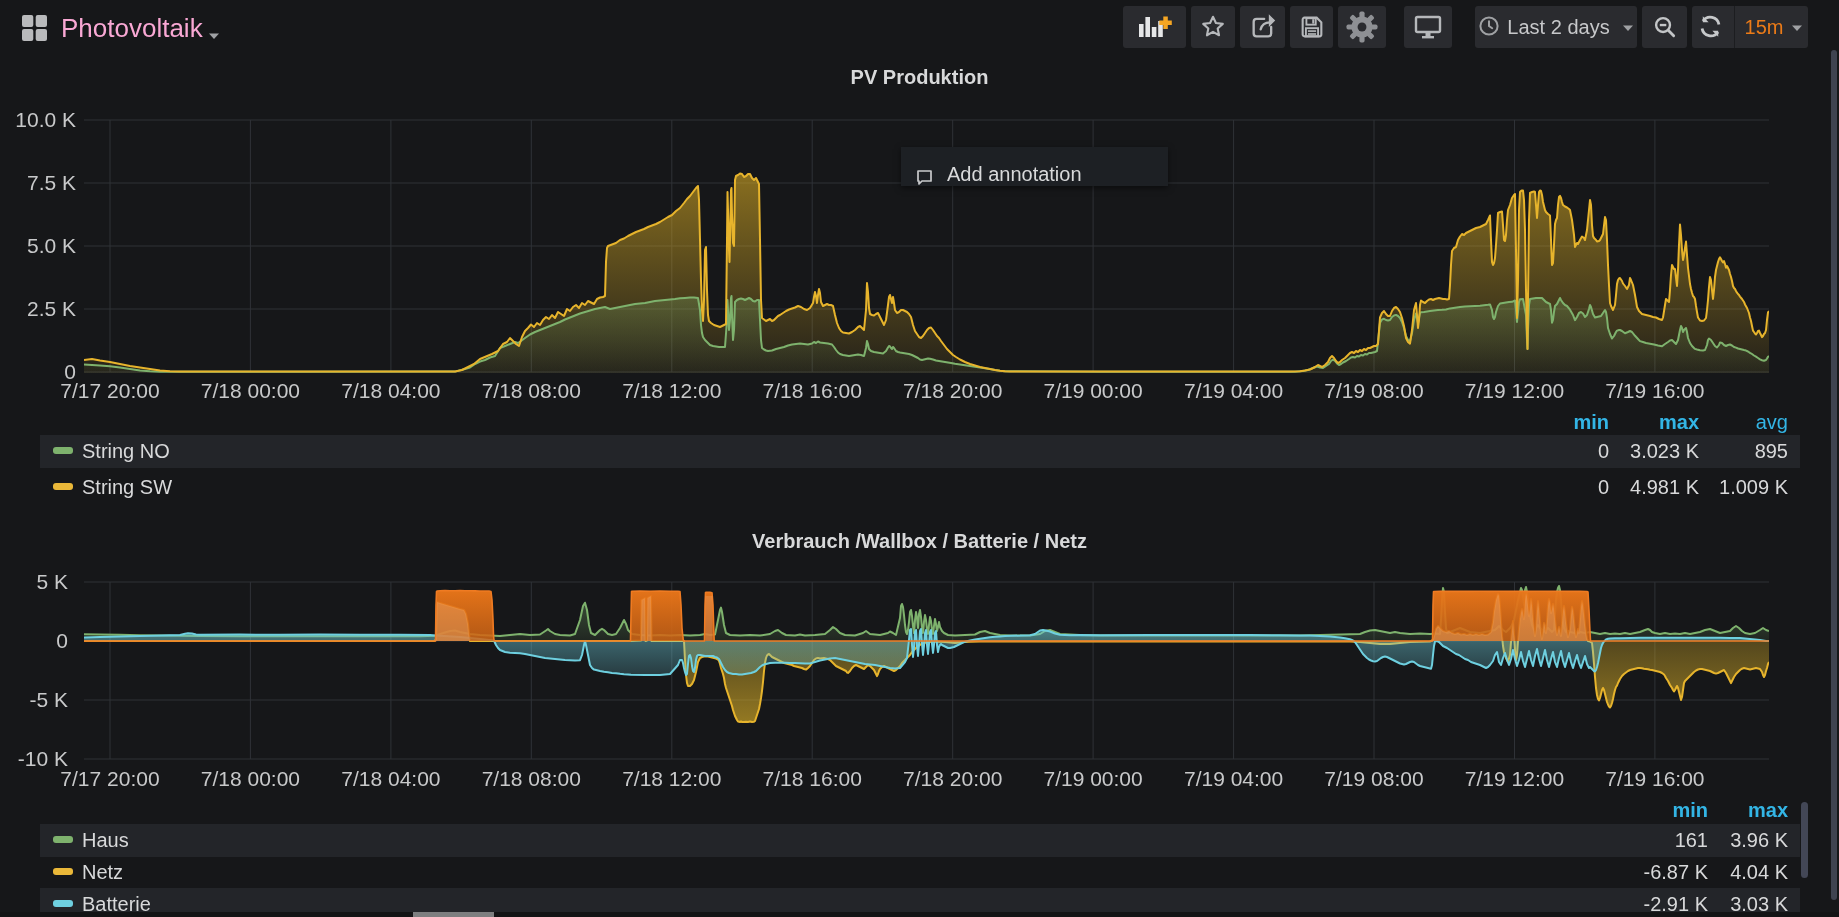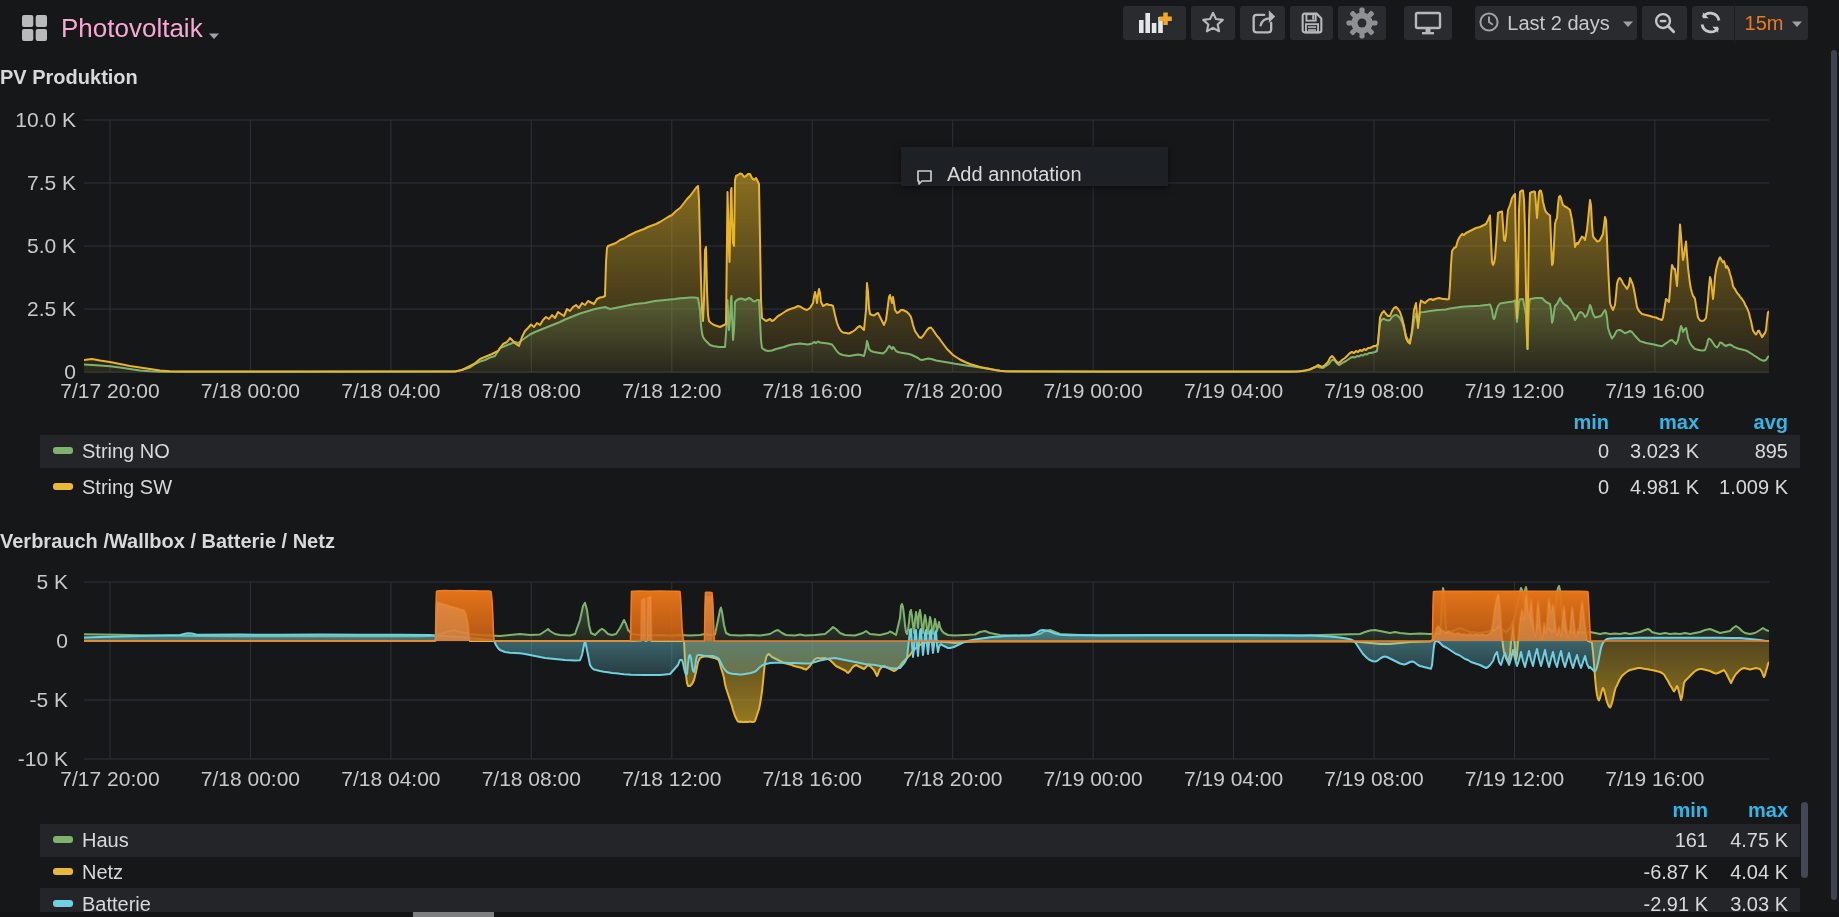--- a/index.html
+++ b/index.html
@@ -1,20 +1,20 @@
 <!DOCTYPE html>
 <html><head><meta charset="utf-8">
 <style>
 html,body{margin:0;padding:0;width:1839px;height:917px;background:#161719;overflow:hidden;
  font-family:"Liberation Sans",sans-serif;}
 #nav{position:absolute;left:0;top:0;width:1839px;height:55px;background:#161719}
-.btn{position:absolute;top:6px;height:34px;background:#2a2b2f;border-radius:3px;
+.btn{position:absolute;top:6px;height:42px;background:#2a2b2f;border-radius:3px;
  display:flex;align-items:center;justify-content:center}
 .vdiv{display:inline-block;width:1px;height:42px;background:#1c1d20;margin:0 10px}
-.title{position:absolute;width:1839px;text-align:left;font-size:20px;font-weight:bold;color:#d8d9da}
+.title{position:absolute;width:1839px;text-align:center;font-size:20px;font-weight:bold;color:#d8d9da}
 .lrow{position:absolute;left:40px;right:39px;height:33px;line-height:33px}
 .dash{display:inline-block;width:20px;height:7px;border-radius:3px;margin:0 9px 0 13px;vertical-align:middle;position:relative;top:-2px}
 .lname{font-size:20px}
 .lv{position:absolute;width:110px;text-align:right}
 </style></head>
 <body>
 
 <div id="nav">
   <div style="position:absolute;left:22px;top:15px"><svg width="25" height="26" viewBox="0 0 25 26">
         <rect x="0" y="0" width="11.3" height="12" rx="2" fill="#b9babc"></rect>
@@ -164,21 +164,21 @@
 <path d="M84.0 304.0L92.0 303.0L100.0 304.5L110.0 306.0L120.0 308.0L130.0 310.0L140.0 311.5L150.0 313.0L160.0 314.5L170.0 315.2L180.0 315.6L300.0 315.6L455.0 315.4L462.0 314.0L468.0 311.0L474.0 308.0L480.0 303.0L486.0 300.5L492.0 298.0L498.0 295.0L503.0 288.0L507.0 286.0L510.0 282.0L513.0 285.0L516.0 288.0L519.0 290.0L522.0 281.0L525.0 275.0L528.0 272.0L531.0 268.5L534.0 271.0L537.0 267.0L540.0 269.0L543.0 264.0L546.0 261.0L549.0 263.0L552.0 259.0L555.0 262.0L558.0 256.0L561.0 258.0L564.0 260.0L567.0 253.0L570.0 255.0L573.0 251.0L576.0 249.0L579.0 252.0L582.0 247.0L585.0 249.0L588.0 245.0L591.0 246.5L594.0 248.0L597.0 243.0L600.0 241.5L603.0 241.0L605.0 240.0L606.0 206.0L607.0 192.0L608.0 190.0L612.0 188.5L616.0 187.0L620.0 184.0L624.0 182.5L628.0 180.0L632.0 178.0L636.0 176.0L640.0 174.5L644.0 173.0L648.0 171.0L652.0 169.5L656.0 168.0L660.0 166.0L664.0 163.5L668.0 161.0L672.0 159.0L676.0 155.0L680.0 152.0L684.0 147.0L687.0 143.0L690.0 140.0L693.0 136.0L696.0 132.0L698.0 130.0L699.0 144.0L700.0 184.0L701.0 224.0L702.0 254.0L703.0 265.0L704.0 244.0L705.0 194.0L706.0 191.0L707.0 234.0L708.0 259.0L709.0 265.0L711.0 267.0L714.0 269.0L717.0 270.0L720.0 271.0L723.0 269.5L726.0 268.0L727.0 184.0L727.5 136.0L728.0 154.0L729.0 194.0L729.5 206.0L730.0 184.0L731.0 134.0L731.5 132.0L732.0 159.0L733.0 187.0L734.0 190.0L734.5 159.0L735.0 124.0L736.0 120.0L738.0 119.0L740.0 117.5L742.0 118.0L744.0 121.0L746.0 120.0L748.0 118.0L750.0 118.0L752.0 122.0L754.0 124.0L756.0 122.0L758.0 126.0L759.0 128.0L760.0 184.0L761.0 244.0L762.0 262.0L764.0 263.5L766.0 265.0L768.0 264.0L770.0 263.0L772.0 265.0L774.0 264.0L776.0 262.0L778.0 260.0L780.0 259.0L783.0 257.0L786.0 255.0L789.0 253.5L792.0 252.5L795.0 251.5L798.0 250.0L801.0 251.0L804.0 253.0L807.0 254.0L810.0 252.0L813.0 247.0L814.0 241.0L815.0 236.0L816.0 240.0L817.0 247.0L818.0 239.0L819.0 233.0L820.0 237.0L821.0 246.0L823.0 250.0L825.0 249.0L827.0 248.0L829.0 249.0L831.0 249.0L833.0 250.0L835.0 259.0L837.0 267.0L839.0 272.0L841.0 275.0L843.0 276.5L846.0 277.0L849.0 277.5L852.0 276.0L855.0 274.0L858.0 271.0L860.0 270.0L862.0 272.0L864.0 274.0L866.0 254.0L867.0 227.0L868.0 236.0L869.0 252.0L870.0 258.0L872.0 259.0L874.0 259.5L876.0 258.0L878.0 257.0L880.0 261.0L882.0 265.0L884.0 269.0L886.0 264.0L888.0 249.0L889.0 241.0L890.0 239.0L891.0 243.0L892.0 247.0L893.0 241.0L894.0 247.0L895.0 254.0L897.0 257.0L899.0 256.0L901.0 254.0L903.0 254.0L905.0 255.0L907.0 256.0L909.0 258.0L911.0 261.0L913.0 269.0L915.0 275.0L917.0 278.0L919.0 281.0L921.0 282.0L923.0 280.0L925.0 277.0L927.0 274.0L929.0 272.0L931.0 271.5L933.0 274.0L935.0 277.0L937.0 280.0L939.0 282.0L941.0 285.0L944.0 289.0L947.0 293.0L950.0 296.0L953.0 299.0L956.0 301.0L960.0 303.5L965.0 306.0L970.0 308.0L975.0 309.5L980.0 311.0L985.0 312.0L990.0 313.0L995.0 314.0L1000.0 314.7L1005.0 315.2L1010.0 315.5L1100.0 315.6L1290.0 315.6L1300.0 315.3L1305.0 314.5L1310.0 313.5L1315.0 311.0L1318.0 309.0L1320.0 310.0L1322.0 311.0L1325.0 309.0L1328.0 306.0L1330.0 302.0L1332.0 300.0L1334.0 302.0L1336.0 305.0L1338.0 307.0L1340.0 306.0L1342.0 304.0L1345.0 302.0L1348.0 299.0L1350.0 297.0L1352.0 296.0L1354.0 297.0L1356.0 295.0L1358.0 296.0L1360.0 294.0L1362.0 295.0L1364.0 293.0L1366.0 294.0L1368.0 292.0L1370.0 292.0L1372.0 291.0L1374.0 290.0L1376.0 290.0L1378.0 288.0L1380.0 261.5L1382.0 257.0L1384.0 255.0L1386.0 258.0L1388.0 260.0L1390.0 260.0L1392.0 255.0L1394.0 252.0L1396.0 251.0L1398.0 253.0L1400.0 256.0L1402.0 262.0L1404.0 270.0L1406.0 282.0L1408.0 286.0L1410.0 287.7L1412.0 274.0L1414.0 254.0L1416.0 247.0L1417.0 259.0L1418.0 272.0L1419.0 264.0L1420.0 249.0L1421.0 244.5L1423.0 246.0L1425.0 247.0L1427.0 245.0L1429.0 243.5L1431.0 243.0L1433.0 244.0L1435.0 243.0L1437.0 242.5L1439.0 242.0L1441.0 242.5L1443.0 243.0L1445.0 243.0L1447.0 243.5L1449.0 243.0L1450.0 229.0L1451.0 209.0L1452.0 195.0L1454.0 192.0L1456.0 191.0L1458.0 184.0L1460.0 180.5L1462.0 178.0L1464.0 179.0L1466.0 177.0L1468.0 176.0L1470.0 175.0L1472.0 174.0L1474.0 173.0L1476.0 172.0L1478.0 171.5L1480.0 171.0L1482.0 170.0L1484.0 169.0L1486.0 168.0L1488.0 164.0L1490.0 159.5L1491.0 184.0L1492.0 206.0L1493.0 209.0L1494.0 207.0L1495.0 202.0L1496.0 189.0L1497.0 174.0L1498.0 157.0L1500.0 156.0L1502.0 155.5L1503.0 169.0L1504.0 184.0L1505.0 185.0L1506.0 179.0L1507.0 164.0L1508.0 154.0L1510.0 149.0L1512.0 142.0L1514.0 139.0L1515.0 138.0L1516.0 194.0L1517.0 262.0L1518.0 224.0L1519.0 154.0L1520.0 136.0L1521.0 135.0L1522.0 134.5L1523.0 134.5L1524.0 144.0L1525.0 174.0L1526.0 234.0L1527.0 277.0L1527.5 293.0L1528.0 244.0L1529.0 164.0L1530.0 137.0L1532.0 136.0L1534.0 135.5L1535.0 136.0L1536.0 149.0L1537.0 162.0L1538.0 149.0L1539.0 136.0L1540.0 134.5L1541.0 135.0L1542.0 139.0L1543.0 146.0L1544.0 150.0L1545.0 154.0L1546.0 156.0L1548.0 158.0L1550.0 159.5L1551.0 184.0L1552.0 209.0L1553.0 207.0L1554.0 189.0L1555.0 168.0L1556.0 164.0L1557.0 162.0L1558.0 149.0L1559.0 141.0L1560.0 139.8L1561.0 142.0L1562.0 146.0L1563.0 149.0L1565.0 150.5L1567.0 151.5L1569.0 153.0L1570.0 154.0L1572.0 164.0L1574.0 179.0L1575.0 190.9L1576.0 189.0L1577.0 187.0L1578.0 188.0L1580.0 184.0L1582.0 180.5L1584.0 182.0L1585.0 184.0L1587.0 174.0L1589.0 154.0L1590.0 144.0L1591.0 149.0L1592.0 169.0L1593.0 180.0L1594.0 182.0L1596.0 184.0L1597.0 185.5L1599.0 185.0L1600.0 184.0L1601.0 182.0L1603.0 178.0L1605.0 161.0L1606.0 164.0L1607.0 184.0L1608.0 209.0L1609.0 229.0L1610.0 247.0L1611.0 250.0L1612.0 252.0L1613.0 254.0L1615.0 249.0L1616.0 239.0L1617.0 228.0L1618.0 224.0L1619.0 222.5L1620.0 222.0L1622.0 225.0L1623.0 227.5L1625.0 230.0L1627.0 233.0L1629.0 229.0L1630.0 222.0L1631.0 224.0L1633.0 229.0L1635.0 239.0L1637.0 251.0L1639.0 255.0L1640.0 256.0L1642.0 258.0L1644.0 258.5L1646.0 259.0L1648.0 259.5L1650.0 260.0L1653.0 261.0L1656.0 261.5L1659.0 263.0L1662.0 264.0L1663.0 261.5L1665.0 249.0L1666.0 243.0L1667.0 244.0L1668.0 245.0L1669.0 246.0L1670.0 234.0L1671.0 219.0L1672.0 209.0L1673.0 211.0L1674.0 213.0L1675.0 213.0L1676.0 222.0L1677.0 230.0L1678.0 214.0L1679.0 189.0L1680.0 168.6L1681.0 179.0L1682.0 194.0L1683.0 204.0L1684.0 199.0L1685.0 192.0L1686.0 185.6L1687.0 199.0L1688.0 212.0L1689.0 220.0L1690.0 228.0L1691.0 233.0L1692.0 236.7L1693.0 240.0L1694.0 241.0L1695.0 243.0L1696.0 250.0L1697.0 256.0L1698.0 261.5L1699.0 263.0L1700.0 264.5L1702.0 265.0L1704.0 264.5L1706.0 262.0L1707.0 254.0L1708.0 244.0L1709.0 231.0L1710.0 221.0L1711.0 224.0L1712.0 234.0L1713.0 243.0L1714.0 234.0L1715.0 221.0L1716.0 214.0L1717.0 210.0L1718.0 206.0L1719.0 203.0L1720.0 201.3L1721.0 203.0L1722.0 205.0L1723.0 206.5L1724.0 205.0L1725.0 208.0L1726.0 211.8L1727.0 210.0L1728.0 212.0L1729.0 214.0L1730.0 218.0L1731.0 221.0L1732.0 225.0L1733.0 230.0L1734.0 232.0L1735.0 233.0L1736.0 235.0L1737.0 236.7L1738.0 238.0L1739.0 239.0L1740.0 240.6L1742.0 243.0L1744.0 246.0L1745.0 248.4L1747.0 252.0L1749.0 257.0L1750.0 261.5L1751.0 265.0L1752.0 270.0L1753.0 274.6L1754.0 276.0L1755.0 277.5L1756.0 278.5L1757.0 277.0L1758.0 275.0L1759.0 274.6L1760.0 277.0L1761.0 279.0L1762.0 281.2L1763.0 280.0L1764.0 278.0L1765.0 277.0L1766.0 274.0L1767.0 264.0L1768.0 256.3L1769.0 255.0L1769.0 317.0L84.0 317.0Z" fill="url(#gy1)"></path>
 <path d="M84.0 308.5L92.0 309.0L100.0 309.5L110.0 310.3L120.0 311.5L130.0 313.0L140.0 314.5L150.0 315.3L160.0 315.7L300.0 315.8L455.0 315.6L465.0 313.0L470.0 311.5L475.0 308.0L480.0 305.5L485.0 304.0L490.0 301.5L495.0 300.0L500.0 292.0L505.0 290.0L510.0 288.0L515.0 286.0L518.0 287.0L521.0 285.0L525.0 282.0L530.0 278.5L535.0 276.0L540.0 274.0L545.0 272.0L550.0 270.0L555.0 268.0L560.0 266.0L565.0 263.5L570.0 261.5L575.0 259.5L580.0 257.5L585.0 256.0L590.0 254.5L595.0 253.0L600.0 252.0L605.0 251.0L610.0 253.0L615.0 252.0L620.0 251.0L625.0 250.0L630.0 249.0L635.0 248.0L640.0 247.5L645.0 247.0L650.0 246.0L655.0 245.0L660.0 244.5L665.0 244.0L670.0 243.5L675.0 243.0L680.0 242.3L685.0 242.0L690.0 241.6L694.0 241.5L698.0 242.0L700.0 254.0L701.0 269.0L702.0 277.0L703.0 281.0L705.0 284.0L707.0 286.0L710.0 289.0L713.0 290.0L716.0 290.5L719.0 291.0L722.0 291.0L725.0 291.0L727.0 264.0L727.5 244.0L728.0 254.0L729.0 274.0L730.0 264.0L731.0 242.0L731.5 240.0L732.0 259.0L733.0 284.0L734.0 274.0L735.0 246.0L737.0 244.0L739.0 243.0L741.0 242.5L743.0 243.0L745.0 244.0L747.0 243.0L749.0 242.0L751.0 243.0L753.0 245.0L755.0 245.5L757.0 244.0L759.0 244.0L760.0 264.0L761.0 284.0L762.0 292.0L764.0 293.5L766.0 294.5L768.0 295.0L772.0 294.5L776.0 293.0L780.0 292.0L784.0 291.0L788.0 289.5L792.0 288.5L796.0 288.0L800.0 287.5L804.0 288.0L808.0 288.5L812.0 287.5L814.0 286.0L816.0 287.0L818.0 285.5L820.0 286.5L824.0 287.0L828.0 287.5L832.0 288.5L834.0 291.0L836.0 294.0L838.0 296.5L840.0 298.0L843.0 299.0L846.0 299.5L849.0 300.0L852.0 299.5L855.0 299.0L858.0 298.5L861.0 299.0L864.0 300.0L866.0 292.0L867.0 285.0L868.0 288.0L869.0 293.0L871.0 295.0L874.0 296.0L877.0 296.5L880.0 297.0L883.0 297.5L886.0 295.0L888.0 291.5L889.0 290.0L890.0 290.5L891.0 292.0L892.0 293.0L893.0 291.0L894.0 292.0L896.0 295.0L898.0 296.0L900.0 296.5L903.0 297.0L906.0 297.5L909.0 298.0L912.0 299.0L915.0 300.5L918.0 302.0L920.0 303.5L922.0 304.0L924.0 303.5L926.0 303.0L928.0 302.5L930.0 302.8L933.0 303.5L936.0 304.5L939.0 305.0L942.0 305.5L945.0 306.0L948.0 306.5L951.0 307.0L955.0 307.8L960.0 308.5L965.0 309.3L970.0 310.0L975.0 310.8L980.0 311.5L985.0 312.3L990.0 313.0L995.0 314.0L1000.0 314.8L1005.0 315.3L1100.0 315.8L1295.0 315.8L1303.0 315.0L1308.0 314.0L1313.0 312.0L1317.0 310.5L1320.0 311.5L1323.0 312.0L1326.0 310.0L1329.0 308.0L1331.0 305.0L1333.0 303.5L1335.0 305.0L1337.0 307.5L1339.0 309.0L1341.0 308.0L1343.0 306.5L1346.0 305.0L1349.0 303.0L1351.0 301.5L1353.0 301.0L1355.0 301.5L1357.0 300.0L1359.0 300.5L1361.0 299.0L1363.0 299.5L1365.0 298.0L1367.0 298.5L1369.0 297.0L1371.0 297.0L1373.0 296.5L1375.0 296.0L1377.0 295.0L1380.0 266.7L1382.0 263.5L1384.0 262.8L1386.0 264.0L1388.0 264.5L1390.0 264.0L1392.0 261.0L1394.0 259.5L1396.0 258.9L1398.0 260.0L1400.0 262.0L1402.0 266.0L1404.0 272.0L1406.0 280.0L1408.0 284.0L1410.0 285.1L1412.0 277.0L1414.0 264.0L1416.0 257.6L1417.0 262.0L1418.0 267.0L1419.0 262.0L1420.0 257.0L1421.0 256.3L1424.0 256.0L1427.0 255.5L1430.0 255.0L1434.0 254.5L1438.0 254.0L1442.0 253.8L1446.0 253.5L1450.0 252.4L1455.0 251.8L1460.0 251.1L1465.0 250.5L1470.0 250.2L1475.0 250.0L1480.0 249.8L1484.0 249.3L1488.0 248.8L1490.0 248.4L1492.0 254.0L1493.0 261.0L1494.0 263.0L1495.0 261.0L1496.0 256.0L1498.0 250.0L1500.0 247.5L1503.0 247.0L1506.0 246.5L1509.0 246.0L1512.0 245.8L1515.0 244.5L1516.0 254.0L1517.0 266.0L1518.0 256.0L1519.0 246.0L1520.0 243.2L1523.0 243.0L1526.0 259.0L1527.0 284.0L1527.5 292.9L1528.0 274.0L1529.0 249.0L1530.0 243.0L1533.0 242.5L1536.0 242.0L1539.0 241.9L1542.0 242.0L1544.0 244.0L1546.0 246.0L1548.0 247.0L1550.0 248.0L1551.0 254.0L1552.0 266.7L1553.0 264.0L1554.0 256.0L1555.0 250.0L1557.0 248.0L1559.0 244.0L1560.0 242.0L1561.0 244.0L1563.0 247.0L1565.0 249.0L1567.0 250.0L1570.0 253.7L1573.0 259.0L1575.0 264.1L1577.0 261.0L1579.0 257.0L1581.0 256.0L1583.0 257.5L1585.0 261.0L1587.0 259.0L1589.0 253.0L1590.0 249.0L1591.0 251.0L1593.0 258.0L1595.0 261.5L1597.0 261.0L1599.0 260.5L1601.0 260.0L1603.0 257.0L1605.0 254.0L1606.0 256.0L1607.0 262.0L1608.0 272.0L1610.0 278.0L1612.0 282.5L1614.0 280.0L1616.0 276.0L1617.0 274.6L1619.0 274.0L1620.0 274.0L1622.0 275.0L1625.0 277.2L1628.0 276.0L1630.0 275.0L1632.0 276.0L1635.0 279.8L1638.0 283.0L1640.0 285.1L1643.0 286.0L1646.0 287.0L1650.0 287.7L1654.0 288.5L1658.0 289.5L1662.0 290.3L1665.0 288.0L1668.0 286.0L1670.0 284.5L1672.0 284.0L1674.0 286.0L1676.0 288.0L1678.0 284.0L1680.0 274.0L1681.0 270.0L1682.0 272.0L1683.0 276.0L1684.0 274.0L1685.0 273.0L1686.0 272.0L1687.0 276.0L1688.0 282.0L1690.0 287.0L1692.0 290.0L1694.0 292.0L1695.0 292.9L1697.0 293.5L1700.0 294.2L1703.0 294.5L1705.0 294.0L1707.0 289.0L1708.0 284.0L1709.0 282.5L1711.0 284.0L1713.0 287.0L1715.0 290.0L1717.0 291.5L1719.0 289.0L1720.0 286.4L1722.0 287.0L1724.0 289.0L1726.0 290.0L1728.0 289.0L1730.0 288.5L1732.0 289.5L1734.0 291.0L1736.0 291.6L1738.0 292.5L1740.0 293.0L1742.0 293.5L1744.0 294.0L1745.0 294.2L1748.0 295.5L1750.0 296.8L1752.0 298.0L1754.0 299.5L1756.0 300.7L1758.0 302.0L1760.0 303.4L1762.0 304.2L1764.0 304.7L1766.0 304.0L1767.0 302.5L1768.0 300.7L1769.0 300.0L1769.0 317.0L84.0 317.0Z" fill="url(#gg1)"></path>
 <path d="M84.0 308.5L92.0 309.0L100.0 309.5L110.0 310.3L120.0 311.5L130.0 313.0L140.0 314.5L150.0 315.3L160.0 315.7L300.0 315.8L455.0 315.6L465.0 313.0L470.0 311.5L475.0 308.0L480.0 305.5L485.0 304.0L490.0 301.5L495.0 300.0L500.0 292.0L505.0 290.0L510.0 288.0L515.0 286.0L518.0 287.0L521.0 285.0L525.0 282.0L530.0 278.5L535.0 276.0L540.0 274.0L545.0 272.0L550.0 270.0L555.0 268.0L560.0 266.0L565.0 263.5L570.0 261.5L575.0 259.5L580.0 257.5L585.0 256.0L590.0 254.5L595.0 253.0L600.0 252.0L605.0 251.0L610.0 253.0L615.0 252.0L620.0 251.0L625.0 250.0L630.0 249.0L635.0 248.0L640.0 247.5L645.0 247.0L650.0 246.0L655.0 245.0L660.0 244.5L665.0 244.0L670.0 243.5L675.0 243.0L680.0 242.3L685.0 242.0L690.0 241.6L694.0 241.5L698.0 242.0L700.0 254.0L701.0 269.0L702.0 277.0L703.0 281.0L705.0 284.0L707.0 286.0L710.0 289.0L713.0 290.0L716.0 290.5L719.0 291.0L722.0 291.0L725.0 291.0L727.0 264.0L727.5 244.0L728.0 254.0L729.0 274.0L730.0 264.0L731.0 242.0L731.5 240.0L732.0 259.0L733.0 284.0L734.0 274.0L735.0 246.0L737.0 244.0L739.0 243.0L741.0 242.5L743.0 243.0L745.0 244.0L747.0 243.0L749.0 242.0L751.0 243.0L753.0 245.0L755.0 245.5L757.0 244.0L759.0 244.0L760.0 264.0L761.0 284.0L762.0 292.0L764.0 293.5L766.0 294.5L768.0 295.0L772.0 294.5L776.0 293.0L780.0 292.0L784.0 291.0L788.0 289.5L792.0 288.5L796.0 288.0L800.0 287.5L804.0 288.0L808.0 288.5L812.0 287.5L814.0 286.0L816.0 287.0L818.0 285.5L820.0 286.5L824.0 287.0L828.0 287.5L832.0 288.5L834.0 291.0L836.0 294.0L838.0 296.5L840.0 298.0L843.0 299.0L846.0 299.5L849.0 300.0L852.0 299.5L855.0 299.0L858.0 298.5L861.0 299.0L864.0 300.0L866.0 292.0L867.0 285.0L868.0 288.0L869.0 293.0L871.0 295.0L874.0 296.0L877.0 296.5L880.0 297.0L883.0 297.5L886.0 295.0L888.0 291.5L889.0 290.0L890.0 290.5L891.0 292.0L892.0 293.0L893.0 291.0L894.0 292.0L896.0 295.0L898.0 296.0L900.0 296.5L903.0 297.0L906.0 297.5L909.0 298.0L912.0 299.0L915.0 300.5L918.0 302.0L920.0 303.5L922.0 304.0L924.0 303.5L926.0 303.0L928.0 302.5L930.0 302.8L933.0 303.5L936.0 304.5L939.0 305.0L942.0 305.5L945.0 306.0L948.0 306.5L951.0 307.0L955.0 307.8L960.0 308.5L965.0 309.3L970.0 310.0L975.0 310.8L980.0 311.5L985.0 312.3L990.0 313.0L995.0 314.0L1000.0 314.8L1005.0 315.3L1100.0 315.8L1295.0 315.8L1303.0 315.0L1308.0 314.0L1313.0 312.0L1317.0 310.5L1320.0 311.5L1323.0 312.0L1326.0 310.0L1329.0 308.0L1331.0 305.0L1333.0 303.5L1335.0 305.0L1337.0 307.5L1339.0 309.0L1341.0 308.0L1343.0 306.5L1346.0 305.0L1349.0 303.0L1351.0 301.5L1353.0 301.0L1355.0 301.5L1357.0 300.0L1359.0 300.5L1361.0 299.0L1363.0 299.5L1365.0 298.0L1367.0 298.5L1369.0 297.0L1371.0 297.0L1373.0 296.5L1375.0 296.0L1377.0 295.0L1380.0 266.7L1382.0 263.5L1384.0 262.8L1386.0 264.0L1388.0 264.5L1390.0 264.0L1392.0 261.0L1394.0 259.5L1396.0 258.9L1398.0 260.0L1400.0 262.0L1402.0 266.0L1404.0 272.0L1406.0 280.0L1408.0 284.0L1410.0 285.1L1412.0 277.0L1414.0 264.0L1416.0 257.6L1417.0 262.0L1418.0 267.0L1419.0 262.0L1420.0 257.0L1421.0 256.3L1424.0 256.0L1427.0 255.5L1430.0 255.0L1434.0 254.5L1438.0 254.0L1442.0 253.8L1446.0 253.5L1450.0 252.4L1455.0 251.8L1460.0 251.1L1465.0 250.5L1470.0 250.2L1475.0 250.0L1480.0 249.8L1484.0 249.3L1488.0 248.8L1490.0 248.4L1492.0 254.0L1493.0 261.0L1494.0 263.0L1495.0 261.0L1496.0 256.0L1498.0 250.0L1500.0 247.5L1503.0 247.0L1506.0 246.5L1509.0 246.0L1512.0 245.8L1515.0 244.5L1516.0 254.0L1517.0 266.0L1518.0 256.0L1519.0 246.0L1520.0 243.2L1523.0 243.0L1526.0 259.0L1527.0 284.0L1527.5 292.9L1528.0 274.0L1529.0 249.0L1530.0 243.0L1533.0 242.5L1536.0 242.0L1539.0 241.9L1542.0 242.0L1544.0 244.0L1546.0 246.0L1548.0 247.0L1550.0 248.0L1551.0 254.0L1552.0 266.7L1553.0 264.0L1554.0 256.0L1555.0 250.0L1557.0 248.0L1559.0 244.0L1560.0 242.0L1561.0 244.0L1563.0 247.0L1565.0 249.0L1567.0 250.0L1570.0 253.7L1573.0 259.0L1575.0 264.1L1577.0 261.0L1579.0 257.0L1581.0 256.0L1583.0 257.5L1585.0 261.0L1587.0 259.0L1589.0 253.0L1590.0 249.0L1591.0 251.0L1593.0 258.0L1595.0 261.5L1597.0 261.0L1599.0 260.5L1601.0 260.0L1603.0 257.0L1605.0 254.0L1606.0 256.0L1607.0 262.0L1608.0 272.0L1610.0 278.0L1612.0 282.5L1614.0 280.0L1616.0 276.0L1617.0 274.6L1619.0 274.0L1620.0 274.0L1622.0 275.0L1625.0 277.2L1628.0 276.0L1630.0 275.0L1632.0 276.0L1635.0 279.8L1638.0 283.0L1640.0 285.1L1643.0 286.0L1646.0 287.0L1650.0 287.7L1654.0 288.5L1658.0 289.5L1662.0 290.3L1665.0 288.0L1668.0 286.0L1670.0 284.5L1672.0 284.0L1674.0 286.0L1676.0 288.0L1678.0 284.0L1680.0 274.0L1681.0 270.0L1682.0 272.0L1683.0 276.0L1684.0 274.0L1685.0 273.0L1686.0 272.0L1687.0 276.0L1688.0 282.0L1690.0 287.0L1692.0 290.0L1694.0 292.0L1695.0 292.9L1697.0 293.5L1700.0 294.2L1703.0 294.5L1705.0 294.0L1707.0 289.0L1708.0 284.0L1709.0 282.5L1711.0 284.0L1713.0 287.0L1715.0 290.0L1717.0 291.5L1719.0 289.0L1720.0 286.4L1722.0 287.0L1724.0 289.0L1726.0 290.0L1728.0 289.0L1730.0 288.5L1732.0 289.5L1734.0 291.0L1736.0 291.6L1738.0 292.5L1740.0 293.0L1742.0 293.5L1744.0 294.0L1745.0 294.2L1748.0 295.5L1750.0 296.8L1752.0 298.0L1754.0 299.5L1756.0 300.7L1758.0 302.0L1760.0 303.4L1762.0 304.2L1764.0 304.7L1766.0 304.0L1767.0 302.5L1768.0 300.7L1769.0 300.0" fill="none" stroke="#7eb26d" stroke-width="2" stroke-linejoin="round"></path>
 <path d="M84.0 304.0L92.0 303.0L100.0 304.5L110.0 306.0L120.0 308.0L130.0 310.0L140.0 311.5L150.0 313.0L160.0 314.5L170.0 315.2L180.0 315.6L300.0 315.6L455.0 315.4L462.0 314.0L468.0 311.0L474.0 308.0L480.0 303.0L486.0 300.5L492.0 298.0L498.0 295.0L503.0 288.0L507.0 286.0L510.0 282.0L513.0 285.0L516.0 288.0L519.0 290.0L522.0 281.0L525.0 275.0L528.0 272.0L531.0 268.5L534.0 271.0L537.0 267.0L540.0 269.0L543.0 264.0L546.0 261.0L549.0 263.0L552.0 259.0L555.0 262.0L558.0 256.0L561.0 258.0L564.0 260.0L567.0 253.0L570.0 255.0L573.0 251.0L576.0 249.0L579.0 252.0L582.0 247.0L585.0 249.0L588.0 245.0L591.0 246.5L594.0 248.0L597.0 243.0L600.0 241.5L603.0 241.0L605.0 240.0L606.0 206.0L607.0 192.0L608.0 190.0L612.0 188.5L616.0 187.0L620.0 184.0L624.0 182.5L628.0 180.0L632.0 178.0L636.0 176.0L640.0 174.5L644.0 173.0L648.0 171.0L652.0 169.5L656.0 168.0L660.0 166.0L664.0 163.5L668.0 161.0L672.0 159.0L676.0 155.0L680.0 152.0L684.0 147.0L687.0 143.0L690.0 140.0L693.0 136.0L696.0 132.0L698.0 130.0L699.0 144.0L700.0 184.0L701.0 224.0L702.0 254.0L703.0 265.0L704.0 244.0L705.0 194.0L706.0 191.0L707.0 234.0L708.0 259.0L709.0 265.0L711.0 267.0L714.0 269.0L717.0 270.0L720.0 271.0L723.0 269.5L726.0 268.0L727.0 184.0L727.5 136.0L728.0 154.0L729.0 194.0L729.5 206.0L730.0 184.0L731.0 134.0L731.5 132.0L732.0 159.0L733.0 187.0L734.0 190.0L734.5 159.0L735.0 124.0L736.0 120.0L738.0 119.0L740.0 117.5L742.0 118.0L744.0 121.0L746.0 120.0L748.0 118.0L750.0 118.0L752.0 122.0L754.0 124.0L756.0 122.0L758.0 126.0L759.0 128.0L760.0 184.0L761.0 244.0L762.0 262.0L764.0 263.5L766.0 265.0L768.0 264.0L770.0 263.0L772.0 265.0L774.0 264.0L776.0 262.0L778.0 260.0L780.0 259.0L783.0 257.0L786.0 255.0L789.0 253.5L792.0 252.5L795.0 251.5L798.0 250.0L801.0 251.0L804.0 253.0L807.0 254.0L810.0 252.0L813.0 247.0L814.0 241.0L815.0 236.0L816.0 240.0L817.0 247.0L818.0 239.0L819.0 233.0L820.0 237.0L821.0 246.0L823.0 250.0L825.0 249.0L827.0 248.0L829.0 249.0L831.0 249.0L833.0 250.0L835.0 259.0L837.0 267.0L839.0 272.0L841.0 275.0L843.0 276.5L846.0 277.0L849.0 277.5L852.0 276.0L855.0 274.0L858.0 271.0L860.0 270.0L862.0 272.0L864.0 274.0L866.0 254.0L867.0 227.0L868.0 236.0L869.0 252.0L870.0 258.0L872.0 259.0L874.0 259.5L876.0 258.0L878.0 257.0L880.0 261.0L882.0 265.0L884.0 269.0L886.0 264.0L888.0 249.0L889.0 241.0L890.0 239.0L891.0 243.0L892.0 247.0L893.0 241.0L894.0 247.0L895.0 254.0L897.0 257.0L899.0 256.0L901.0 254.0L903.0 254.0L905.0 255.0L907.0 256.0L909.0 258.0L911.0 261.0L913.0 269.0L915.0 275.0L917.0 278.0L919.0 281.0L921.0 282.0L923.0 280.0L925.0 277.0L927.0 274.0L929.0 272.0L931.0 271.5L933.0 274.0L935.0 277.0L937.0 280.0L939.0 282.0L941.0 285.0L944.0 289.0L947.0 293.0L950.0 296.0L953.0 299.0L956.0 301.0L960.0 303.5L965.0 306.0L970.0 308.0L975.0 309.5L980.0 311.0L985.0 312.0L990.0 313.0L995.0 314.0L1000.0 314.7L1005.0 315.2L1010.0 315.5L1100.0 315.6L1290.0 315.6L1300.0 315.3L1305.0 314.5L1310.0 313.5L1315.0 311.0L1318.0 309.0L1320.0 310.0L1322.0 311.0L1325.0 309.0L1328.0 306.0L1330.0 302.0L1332.0 300.0L1334.0 302.0L1336.0 305.0L1338.0 307.0L1340.0 306.0L1342.0 304.0L1345.0 302.0L1348.0 299.0L1350.0 297.0L1352.0 296.0L1354.0 297.0L1356.0 295.0L1358.0 296.0L1360.0 294.0L1362.0 295.0L1364.0 293.0L1366.0 294.0L1368.0 292.0L1370.0 292.0L1372.0 291.0L1374.0 290.0L1376.0 290.0L1378.0 288.0L1380.0 261.5L1382.0 257.0L1384.0 255.0L1386.0 258.0L1388.0 260.0L1390.0 260.0L1392.0 255.0L1394.0 252.0L1396.0 251.0L1398.0 253.0L1400.0 256.0L1402.0 262.0L1404.0 270.0L1406.0 282.0L1408.0 286.0L1410.0 287.7L1412.0 274.0L1414.0 254.0L1416.0 247.0L1417.0 259.0L1418.0 272.0L1419.0 264.0L1420.0 249.0L1421.0 244.5L1423.0 246.0L1425.0 247.0L1427.0 245.0L1429.0 243.5L1431.0 243.0L1433.0 244.0L1435.0 243.0L1437.0 242.5L1439.0 242.0L1441.0 242.5L1443.0 243.0L1445.0 243.0L1447.0 243.5L1449.0 243.0L1450.0 229.0L1451.0 209.0L1452.0 195.0L1454.0 192.0L1456.0 191.0L1458.0 184.0L1460.0 180.5L1462.0 178.0L1464.0 179.0L1466.0 177.0L1468.0 176.0L1470.0 175.0L1472.0 174.0L1474.0 173.0L1476.0 172.0L1478.0 171.5L1480.0 171.0L1482.0 170.0L1484.0 169.0L1486.0 168.0L1488.0 164.0L1490.0 159.5L1491.0 184.0L1492.0 206.0L1493.0 209.0L1494.0 207.0L1495.0 202.0L1496.0 189.0L1497.0 174.0L1498.0 157.0L1500.0 156.0L1502.0 155.5L1503.0 169.0L1504.0 184.0L1505.0 185.0L1506.0 179.0L1507.0 164.0L1508.0 154.0L1510.0 149.0L1512.0 142.0L1514.0 139.0L1515.0 138.0L1516.0 194.0L1517.0 262.0L1518.0 224.0L1519.0 154.0L1520.0 136.0L1521.0 135.0L1522.0 134.5L1523.0 134.5L1524.0 144.0L1525.0 174.0L1526.0 234.0L1527.0 277.0L1527.5 293.0L1528.0 244.0L1529.0 164.0L1530.0 137.0L1532.0 136.0L1534.0 135.5L1535.0 136.0L1536.0 149.0L1537.0 162.0L1538.0 149.0L1539.0 136.0L1540.0 134.5L1541.0 135.0L1542.0 139.0L1543.0 146.0L1544.0 150.0L1545.0 154.0L1546.0 156.0L1548.0 158.0L1550.0 159.5L1551.0 184.0L1552.0 209.0L1553.0 207.0L1554.0 189.0L1555.0 168.0L1556.0 164.0L1557.0 162.0L1558.0 149.0L1559.0 141.0L1560.0 139.8L1561.0 142.0L1562.0 146.0L1563.0 149.0L1565.0 150.5L1567.0 151.5L1569.0 153.0L1570.0 154.0L1572.0 164.0L1574.0 179.0L1575.0 190.9L1576.0 189.0L1577.0 187.0L1578.0 188.0L1580.0 184.0L1582.0 180.5L1584.0 182.0L1585.0 184.0L1587.0 174.0L1589.0 154.0L1590.0 144.0L1591.0 149.0L1592.0 169.0L1593.0 180.0L1594.0 182.0L1596.0 184.0L1597.0 185.5L1599.0 185.0L1600.0 184.0L1601.0 182.0L1603.0 178.0L1605.0 161.0L1606.0 164.0L1607.0 184.0L1608.0 209.0L1609.0 229.0L1610.0 247.0L1611.0 250.0L1612.0 252.0L1613.0 254.0L1615.0 249.0L1616.0 239.0L1617.0 228.0L1618.0 224.0L1619.0 222.5L1620.0 222.0L1622.0 225.0L1623.0 227.5L1625.0 230.0L1627.0 233.0L1629.0 229.0L1630.0 222.0L1631.0 224.0L1633.0 229.0L1635.0 239.0L1637.0 251.0L1639.0 255.0L1640.0 256.0L1642.0 258.0L1644.0 258.5L1646.0 259.0L1648.0 259.5L1650.0 260.0L1653.0 261.0L1656.0 261.5L1659.0 263.0L1662.0 264.0L1663.0 261.5L1665.0 249.0L1666.0 243.0L1667.0 244.0L1668.0 245.0L1669.0 246.0L1670.0 234.0L1671.0 219.0L1672.0 209.0L1673.0 211.0L1674.0 213.0L1675.0 213.0L1676.0 222.0L1677.0 230.0L1678.0 214.0L1679.0 189.0L1680.0 168.6L1681.0 179.0L1682.0 194.0L1683.0 204.0L1684.0 199.0L1685.0 192.0L1686.0 185.6L1687.0 199.0L1688.0 212.0L1689.0 220.0L1690.0 228.0L1691.0 233.0L1692.0 236.7L1693.0 240.0L1694.0 241.0L1695.0 243.0L1696.0 250.0L1697.0 256.0L1698.0 261.5L1699.0 263.0L1700.0 264.5L1702.0 265.0L1704.0 264.5L1706.0 262.0L1707.0 254.0L1708.0 244.0L1709.0 231.0L1710.0 221.0L1711.0 224.0L1712.0 234.0L1713.0 243.0L1714.0 234.0L1715.0 221.0L1716.0 214.0L1717.0 210.0L1718.0 206.0L1719.0 203.0L1720.0 201.3L1721.0 203.0L1722.0 205.0L1723.0 206.5L1724.0 205.0L1725.0 208.0L1726.0 211.8L1727.0 210.0L1728.0 212.0L1729.0 214.0L1730.0 218.0L1731.0 221.0L1732.0 225.0L1733.0 230.0L1734.0 232.0L1735.0 233.0L1736.0 235.0L1737.0 236.7L1738.0 238.0L1739.0 239.0L1740.0 240.6L1742.0 243.0L1744.0 246.0L1745.0 248.4L1747.0 252.0L1749.0 257.0L1750.0 261.5L1751.0 265.0L1752.0 270.0L1753.0 274.6L1754.0 276.0L1755.0 277.5L1756.0 278.5L1757.0 277.0L1758.0 275.0L1759.0 274.6L1760.0 277.0L1761.0 279.0L1762.0 281.2L1763.0 280.0L1764.0 278.0L1765.0 277.0L1766.0 274.0L1767.0 264.0L1768.0 256.3L1769.0 255.0" fill="none" stroke="#e7b42c" stroke-width="2" stroke-linejoin="round"></path>
 </g>
 </svg>
 
 <div style="position:absolute;left:0;top:408px;width:1839px;height:100px;font-size:20px;color:#d8d9da">
   <div style="position:absolute;right:230px;top:3px;color:#33b5e5;font-weight:bold;width:80px;text-align:right">min</div>
   <div style="position:absolute;right:140px;top:3px;color:#33b5e5;font-weight:bold;width:80px;text-align:right">max</div>
-  <div style="position:absolute;right:51px;top:3px;color:#33b5e5;font-weight:bold;width:80px;text-align:right">avg</div>
+  <div style="position:absolute;right:51px;top:3px;color:#33b5e5;font-weight:normal;width:80px;text-align:right">avg</div>
   <div class="lrow" style="top:27px;background:#232529">
     <span class="dash" style="background:#7eb26d"></span><span class="lname">String NO</span>
     <span class="lv" style="right:191px">0</span><span class="lv" style="right:101px">3.023 K</span><span class="lv" style="right:12px">895</span>
   </div>
   <div class="lrow" style="top:63px">
     <span class="dash" style="background:#eab839"></span><span class="lname">String SW</span>
     <span class="lv" style="right:191px">0</span><span class="lv" style="right:101px">4.981 K</span><span class="lv" style="right:12px">1.009 K</span>
   </div>
 </div>
 <div class="title" style="top:530px">Verbrauch /Wallbox / Batterie / Netz</div>
@@ -255,21 +255,21 @@
 <path d="M1432 121L1433 120.0L1436 109.0L1438 106.0L1440 108.0L1443 111.0L1446 112.0L1449 111.0L1452 113.0L1455 114.0L1458 113.0L1461 114.5L1464 114.0L1467 115.0L1470 114.0L1473 115.0L1476 114.0L1479 115.0L1482 114.0L1485 115.0L1488 114.5L1491 112.0L1493 102.0L1494 92.0L1496 80.0L1498 74.0L1499 76.0L1500 86.0L1501 102.0L1502 116.0L1503 121.0L1504 121.0L1506 121.0L1508 121.0L1510 121.0L1511 121.0L1512 111.0L1513 101.0L1514 114.0L1515 121.0L1516 121.0L1517 121.0L1518 121.0L1519 109.0L1520 99.0L1521 93.0L1522 89.0L1523 93.0L1524 99.0L1525 81.0L1526 73.0L1527 77.0L1528 86.0L1529 96.0L1530 89.0L1531 79.0L1532 86.0L1533 99.0L1534 109.0L1535 116.0L1536 109.0L1537 91.0L1538 81.0L1539 89.0L1540 101.0L1541 113.0L1542 119.0L1543 111.0L1544 103.0L1545 107.0L1546 113.0L1547 101.0L1548 86.0L1549 79.0L1550 83.0L1551 93.0L1552 89.0L1553 84.0L1554 89.0L1555 99.0L1556 109.0L1557 115.0L1558 111.0L1559 107.0L1560 111.0L1561 116.0L1562 103.0L1563 91.0L1564 86.0L1565 93.0L1566 103.0L1567 111.0L1568 117.0L1569 113.0L1570 109.0L1571 96.0L1572 87.0L1573 91.0L1574 101.0L1575 111.0L1576 117.0L1577 113.0L1578 109.0L1579 113.0L1580 99.0L1581 87.0L1582 81.0L1583 86.0L1584 95.0L1585 105.0L1586 113.0L1587 119.0L1588 121.0L1590 121.0L1591 121Z" fill="#ffd9bb" opacity="0.22"></path>
 <rect x="705.5" y="76" width="7" height="45" fill="#ffd9bb" opacity="0.18"></rect>
 </g>
 </svg>
 
 <div style="position:absolute;left:0;top:796px;width:1839px;height:121px;font-size:20px;color:#d8d9da;overflow:hidden">
   <div style="position:absolute;right:131px;top:3px;color:#33b5e5;font-weight:bold;width:90px;text-align:right">min</div>
   <div style="position:absolute;right:51px;top:3px;color:#33b5e5;font-weight:bold;width:70px;text-align:right">max</div>
   <div class="lrow" style="top:28px;background:#232529">
     <span class="dash" style="background:#7eb26d"></span><span class="lname">Haus</span>
-    <span class="lv" style="right:92px">161</span><span class="lv" style="right:12px">4.75 K</span>
+    <span class="lv" style="right:92px">161</span><span class="lv" style="right:12px">3.96 K</span>
   </div>
   <div class="lrow" style="top:60px">
     <span class="dash" style="background:#eab839"></span><span class="lname">Netz</span>
     <span class="lv" style="right:92px">-6.87 K</span><span class="lv" style="right:12px">4.04 K</span>
   </div>
   <div class="lrow" style="top:92px;background:#232529">
     <span class="dash" style="background:#6ed0e0"></span><span class="lname">Batterie</span>
     <span class="lv" style="right:92px">-2.91 K</span><span class="lv" style="right:12px">3.03 K</span>
   </div>
   <div style="position:absolute;right:31px;top:6px;width:7px;height:76px;border-radius:4px;background:#434756"></div>

